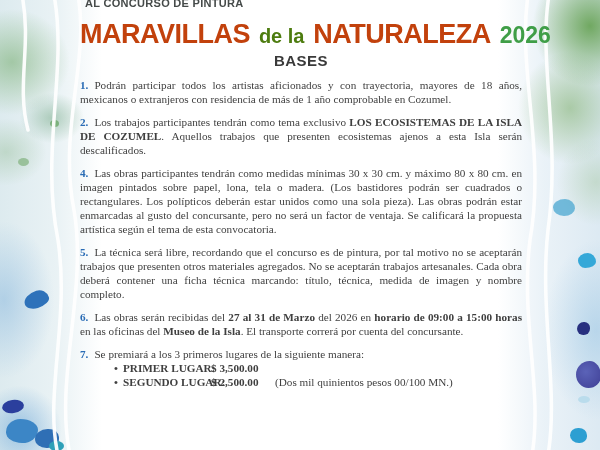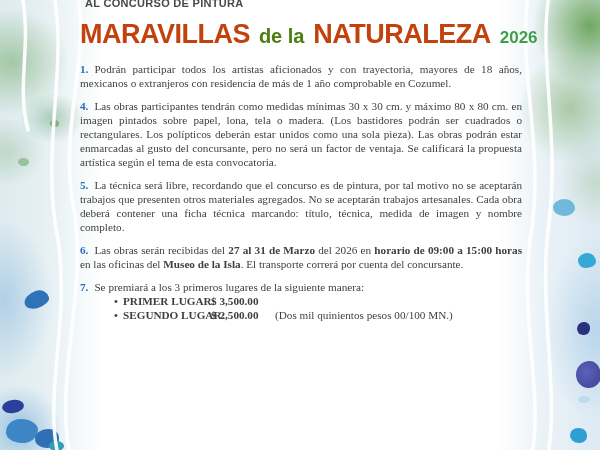--- a/index.html
+++ b/index.html
@@ -44,21 +44,21 @@
   .b11{left:576px;top:361px;width:25px;height:27px;background:radial-gradient(circle at 40% 40%, #5b63b8, #3f3f95);border-radius:55% 45% 50% 50%/50% 55% 45% 50%;}
   .b12{left:578px;top:396px;width:12px;height:7px;background:#badcec;border-radius:50%;}
   .b13{left:570px;top:428px;width:17px;height:15px;background:#2d9fd2;border-radius:50% 50% 45% 55%;}
   .waves{position:absolute;left:0;top:0;pointer-events:none;}
   
   .content{position:absolute;left:0;top:0;width:600px;height:450px;padding:0 78px 0 80px;box-sizing:border-box;}
   .kicker{margin:-3px 0 0 5px;font-size:11px;line-height:13px;font-weight:700;letter-spacing:.3px;color:#454a49;}
   .title{margin:7px 0 0;text-align:center;font-weight:700;line-height:30px;white-space:nowrap;}
   .t-big{font-size:27px;color:#c2410c;letter-spacing:-0.5px;}
   .t-small{font-size:20px;color:#4d7c0f;}
-  .t-year{font-size:17px;color:#3f9e47;}
+  .t-year{font-size:23px;color:#3f9e47;}
   .subtitle{margin-top:1px;text-align:center;font-size:15px;font-weight:700;letter-spacing:.5px;color:#3a3a3a;}
   .items{margin-top:9px;}
   .item{margin-bottom:9px;font-family:Liberation Serif, serif;}
   .item-text{margin:0;font-size:11.2px;line-height:14px;text-align:justify;color:#3f3f3f;}
   .num{color:#2a6cb5;font-weight:700;padding-right:6px;}
   .b{font-weight:700;}
   .prizes{margin-top:0;padding-left:34px;}
   .prize-row{display:flex;font-size:11.2px;line-height:14px;color:#3f3f3f;white-space:nowrap;}
   .p-bullet{width:9px;font-weight:700;flex:none;}
   .p-label{font-weight:700;width:88px;flex:none;}
@@ -88,25 +88,29 @@
     <path d="M 54,-5 C 68,70 40,150 58,240 C 70,320 44,395 58,455"></path>
     <path d="M 22,-5 C 32,45 16,85 28,130"></path>
     <path d="M 528,-5 C 517,70 546,150 530,240 C 520,320 543,390 532,455"></path>
     <path d="M 549,-5 C 538,60 561,140 548,230 C 539,310 559,390 548,455"></path>
   </g>
 </svg>
 
 <div class="content">
   <div class="kicker">AL CONCURSO DE PINTURA</div>
   <h1 class="title"><span class="t-big">MARAVILLAS</span> <span class="t-small">de la</span> <span class="t-big">NATURALEZA</span> <span class="t-year">2026</span></h1>
+  <div class="subtitle">BASES</div>
   <div class="items">
   <div class="item">
     <p class="item-text"><span class="num">1.</span><span>Podrán participar todos los artistas aficionados y con trayectoria, mayores de 18 años, mexicanos o extranjeros con residencia de más de 1 año comprobable en Cozumel.</span></p>
   </div>
 
+  <div class="item">
+    <p class="item-text"><span class="num">2.</span><span>Los trabajos participantes tendrán como tema exclusivo </span><span class="b">LOS ECOSISTEMAS DE LA ISLA DE COZUMEL</span><span>. Aquellos trabajos que presenten ecosistemas ajenos a esta Isla serán descalificados.</span></p>
+  </div>
 
 
   <div class="item">
     <p class="item-text"><span class="num">4.</span><span>Las obras participantes tendrán como medidas mínimas 30 x 30 cm. y máximo 80 x 80 cm. en imagen pintados sobre papel, lona, tela o madera. (Los bastidores podrán ser cuadrados o rectangulares. Los polípticos deberán estar unidos como una sola pieza). Las obras podrán estar enmarcadas al gusto del concursante, pero no será un factor de ventaja. Se calificará la propuesta artística según el tema de esta convocatoria.</span></p>
   </div>
 
   <div class="item">
     <p class="item-text"><span class="num">5.</span><span>La técnica será libre, recordando que el concurso es de pintura, por tal motivo no se aceptarán trabajos que presenten otros materiales agregados. No se aceptarán trabajos artesanales. Cada obra deberá contener una ficha técnica marcando: título, técnica, medida de imagen y nombre completo.</span></p>
   </div>
 

